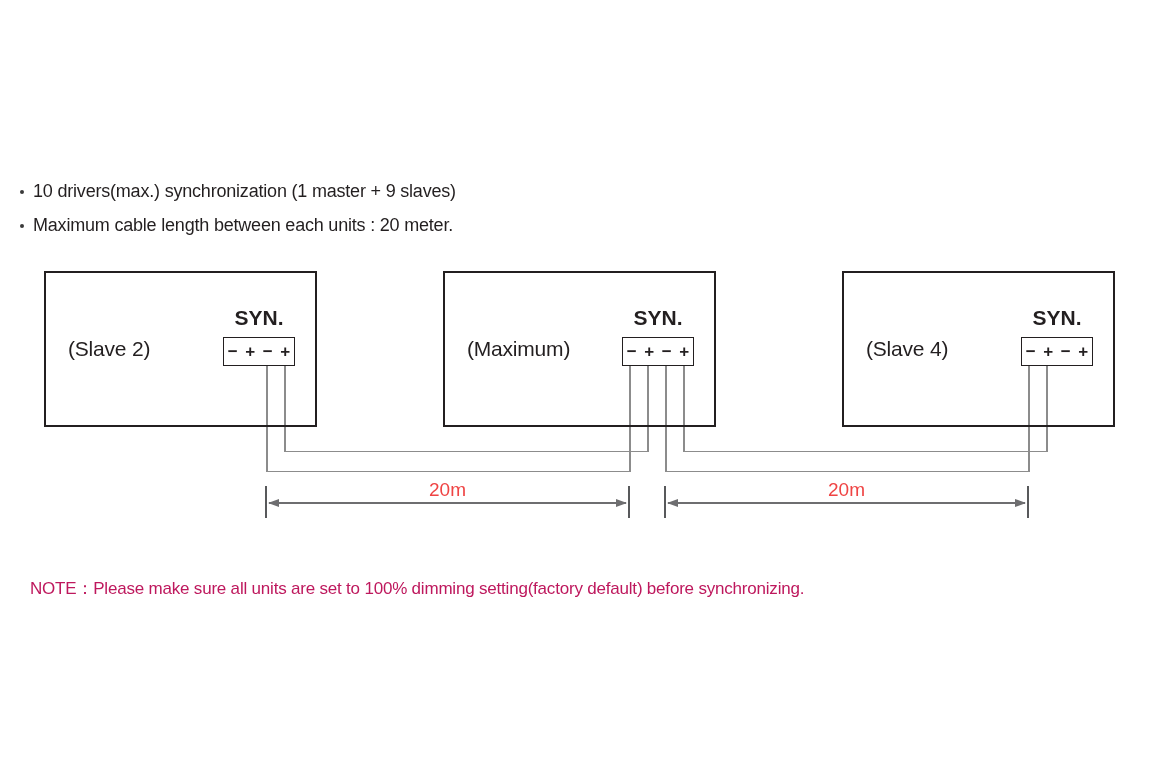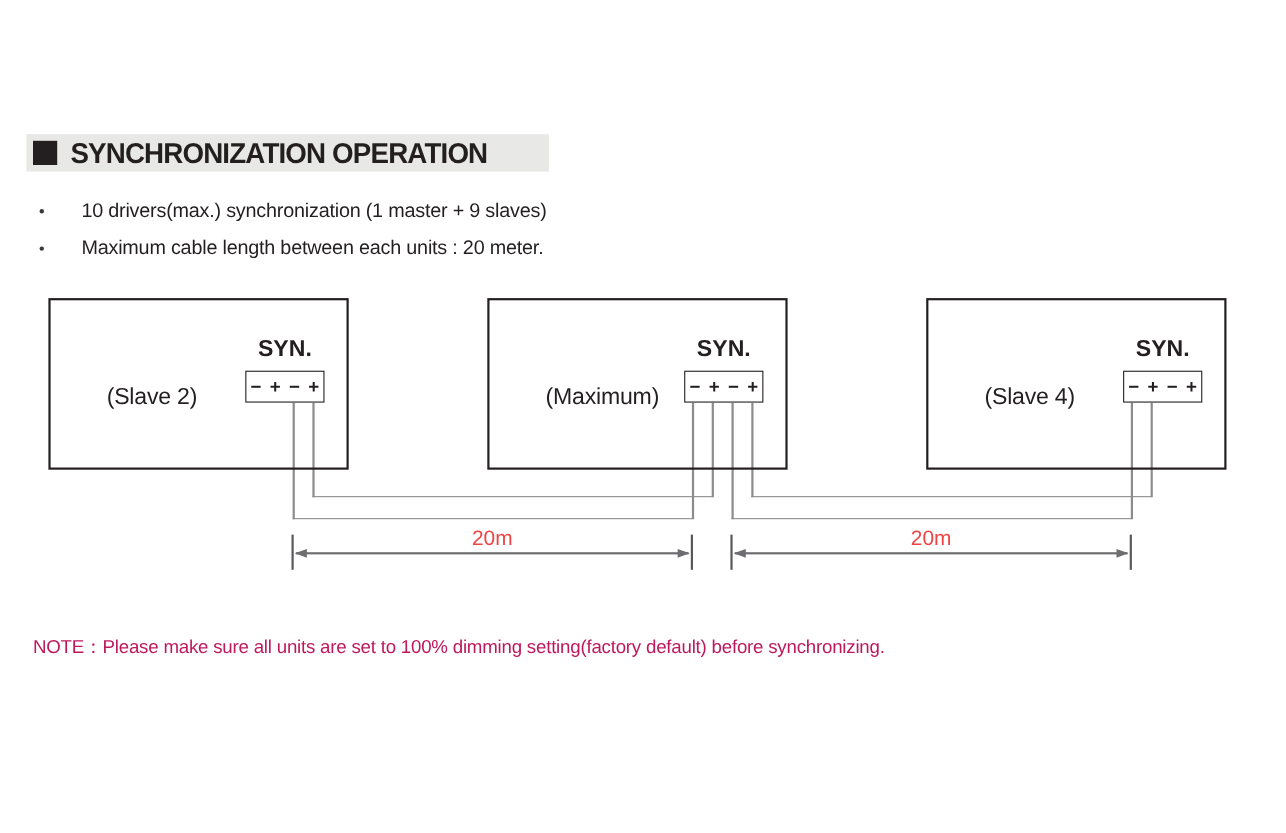--- a/index.html
+++ b/index.html
@@ -37,27 +37,26 @@
     color: #231f20;
     margin-left: 12px;
     white-space: nowrap;
     transform: scaleX(0.97);
     transform-origin: left center;
   }
 
   
   .bullet-row {
     position: absolute;
-    left: 34px;
+    left: 18px;
     display: flex;
     align-items: flex-start;
     font-size: 18px;
     letter-spacing: -0.2px;
     white-space: nowrap;
-    gap: 25px;
   }
   .bullet-row.b1 { top: 181px; }
   .bullet-row.b2 { top: 215px; }
   .bullet-dot {
     display: inline-block;
     width: 4px; height: 4px;
     border-radius: 50%;
     background: #3a3a3a;
     margin: 9px 9px 0 2px;
     flex: 0 0 auto;
@@ -70,25 +69,24 @@
     width: 273px; height: 156px;
     border: 2px solid #231f20;
     background: transparent;
     z-index: 2;
   }
   .unit.u-slave2 { left: 44px; }
   .unit.u-master { left: 443px; }
   .unit.u-slave1 { left: 842px; }
   .unit-label {
     position: absolute;
-    left: 22px; top: 76px;
+    left: 22px; top: 64px;
     font-size: 21px;
     letter-spacing: -0.2px;
     white-space: nowrap;
-    margin-left: 29px;
   }
   .syn-label {
     position: absolute;
     left: 175px; top: 33px;
     width: 76px;
     text-align: center;
     font-size: 21px;
     font-weight: bold;
   }
   .terminal-block {
@@ -167,24 +165,20 @@
     letter-spacing: -0.2px;
     color: #be185d;
     white-space: nowrap;
   }
 </style>
 </head>
 <body>
 
 <div class="canvas">
 
-  <div class="header-bar">
-    <span class="header-square"></span>
-    <h1 class="header-title">SYNCHRONIZATION OPERATION</h1>
-  </div>
 
   <div class="bullet-row b1">
     <span class="bullet-dot"></span>
     <span>10 drivers(max.) synchronization (1 master + 9 slaves)</span>
   </div>
   <div class="bullet-row b2">
     <span class="bullet-dot"></span>
     <span>Maximum cable length between each units : 20 meter.</span>
   </div>
 

